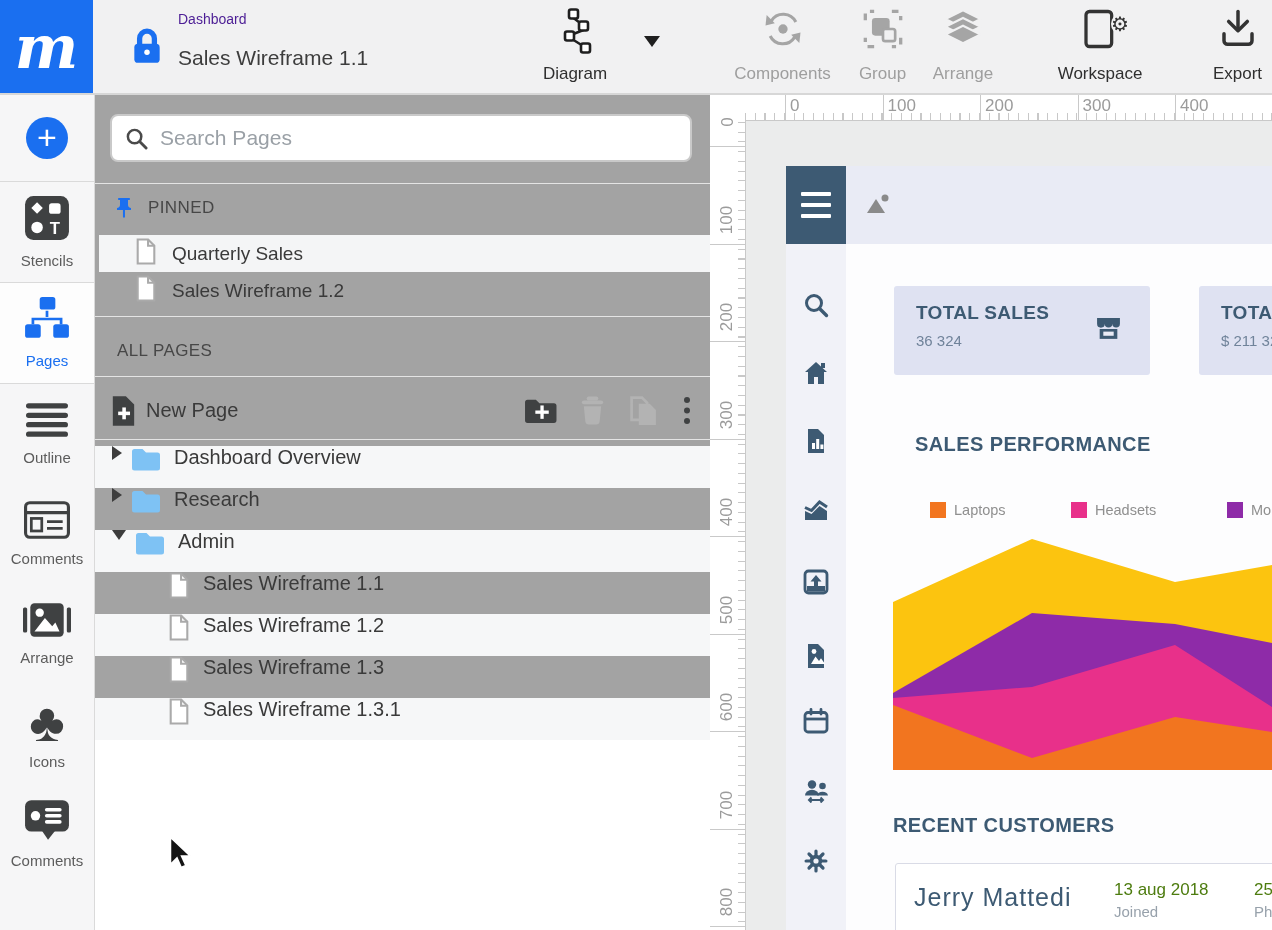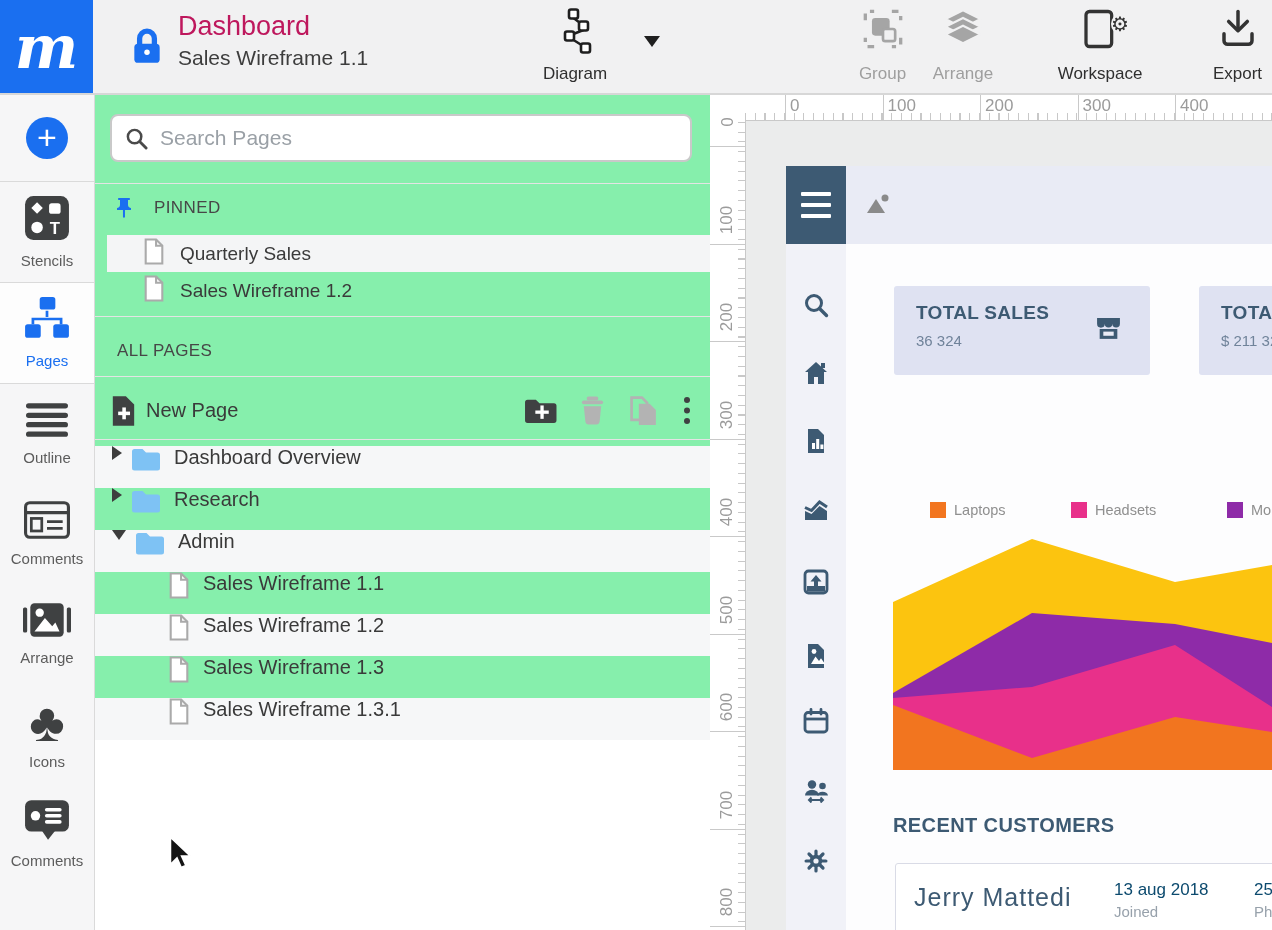--- a/index.html
+++ b/index.html
@@ -3,49 +3,49 @@
 <meta charset="utf-8">
 <style>
   html,body{margin:0;padding:0}
   body{width:1272px;height:930px;position:relative;overflow:hidden;background:#fff;
        font-family:"Liberation Sans",sans-serif;-webkit-font-smoothing:antialiased}
   
   .header{position:absolute;left:0;top:0;width:1272px;height:93px;background:#f1f1f2;border-bottom:2px solid #d7d7d7;z-index:5}
   .logo{position:absolute;left:0;top:0;width:93px;height:93px;background:#1a6ff0;color:#fff;display:flex;align-items:center;justify-content:center;
         font-family:"DejaVu Serif",serif;font-style:italic;font-weight:bold;font-size:60px;line-height:1}
   .lock{position:absolute;left:130px;top:28px}
-  .doc-title{position:absolute;left:178px;top:11px;font-size:27px;color:#be185d;font-weight:500}
+  .doc-title{position:absolute;left:178px;top:11px;font-size:14px;color:#4c1d95;font-weight:500}
   .doc-subtitle{position:absolute;left:178px;top:46px;font-size:21px;color:#3d3d3d;font-weight:400}
   .tb{position:absolute;top:0;height:93px;text-align:center}
   .tb .ic{display:block;margin:8px auto 0}
   .tb .lbl{position:absolute;bottom:9px;left:50%;transform:translateX(-50%);font-size:17px;white-space:nowrap}
   .tb.dark .lbl{color:#2f2f2f}
   .tb.gray .lbl{color:#9e9e9e}
   .caret-down-sm{position:absolute;left:644px;top:36px;width:0;height:0;border-left:8px solid transparent;border-right:8px solid transparent;border-top:11px solid #1f1f1f}
   .ws-gear{position:absolute;top:6px;right:-8px;font-size:20px;color:#333;background:#f1f1f2;line-height:1;border-radius:50%}
   
   .rail{position:absolute;left:0;top:95px;width:94px;height:835px;background:#f6f6f7;border-right:1px solid #dadada}
   .rail-plus{height:86px;display:flex;align-items:center;justify-content:center}
   .plus-btn{width:42px;height:42px;border-radius:50%;background:#1a6ff0;color:#fff;font-size:34px;line-height:40px;text-align:center;font-weight:400}
   .rail-item{height:100px;display:flex;flex-direction:column;align-items:center;justify-content:center;gap:7px;position:relative}
   .rail-item .rlbl{font-size:15px;color:#5c5c5c}
   .rail-item.active{background:#fdfdfd;border-top:1px solid #dadada;border-bottom:1px solid #dadada}
   .rail-item.active .rlbl{color:#1a6ff0}
   .rail-item.bt{border-top:1px solid #dadada}
   .club{font-size:54px;color:#3f4142;line-height:48px}
   
-  .panel{position:absolute;left:95px;top:95px;width:615px;height:633px;background:#86efac}
+  .panel{position:absolute;left:95px;top:95px;width:615px;height:633px;background:#a3a3a3}
   .search-box{position:absolute;left:15px;top:19px;width:578px;height:44px;border:2px solid #c9c9c9;border-radius:8px;background:#fff;display:flex;align-items:center}
   .search-box svg{margin-left:13px}
   .search-box input{border:none;outline:none;flex:1;margin-left:10px;font-size:21px;color:#3c3c3c;font-family:inherit;background:transparent}
   .search-box input::placeholder{color:#9aa0a6}
   .psep{position:absolute;left:0;width:615px;height:1px;background:#e4e4e4}
   .sec-head{position:absolute;left:0;width:615px;height:36px;display:flex;align-items:center}
   .sec-head .shlbl{font-size:17px;color:#474747;letter-spacing:.4px}
-  .prow{position:absolute;left:12px;width:615px;height:37px;display:flex;align-items:center}
+  .prow{position:absolute;left:4px;width:615px;height:37px;display:flex;align-items:center}
   .prow .plbl{font-size:19px;color:#3a3a3a;margin-left:15px}
   .newpage-row{position:absolute;left:0;top:287px;width:615px;height:57px;border-bottom:1px solid #e4e4e4;display:flex;align-items:center}
   .newpage-row .nplbl{font-size:20px;color:#3a3a3a;margin-left:9px}
   .np-tools{position:absolute;right:18px;top:0;height:57px;display:flex;align-items:center;gap:22px}
   .tree{position:absolute;left:0;top:351px;width:615px}
   .trow{width:615px;height:42px;display:flex;align-items:flex-start}
   .trow.striped{background:#f6f7f8}
   .trow .tlbl{font-size:20px;color:#3a3a3a;margin-left:13px}
   .caret{width:0;height:0;margin-left:17px}
   .caret.right{border-top:7px solid transparent;border-bottom:7px solid transparent;border-left:10px solid #3d3d3d}
@@ -83,21 +83,21 @@
   .wf-card .cic{position:absolute;right:28px;top:30px}
   .wf-h{position:absolute;font-size:20px;font-weight:600;color:#3d5a73;letter-spacing:.4px;white-space:nowrap}
   .legend{position:absolute;left:144px;top:336px;height:16px}
   .leg-item{position:absolute;top:0;display:flex;align-items:center;gap:8px}
   .leg-item .sw{width:16px;height:16px;flex:none}
   .leg-item .lt{font-size:14.5px;color:#8f8f8f;white-space:nowrap}
   #perf-chart{position:absolute;left:107px;top:359px}
   .cust-card{position:absolute;left:109px;top:697px;width:520px;height:240px;background:#fff;border:1px solid #d9dbe6;border-radius:3px}
   .cust-name{position:absolute;left:18px;top:19px;font-size:25px;color:#3d5a73;font-weight:500;letter-spacing:1px;white-space:nowrap}
   .cust-field{position:absolute;top:16px}
-  .cust-field .fv{font-size:17px;color:#0c4a6e;white-space:nowrap}
+  .cust-field .fv{font-size:17px;color:#4d7c0f;white-space:nowrap}
   .cust-field .fl{font-size:15px;color:#97a1ab;margin-top:3px;white-space:nowrap}
   .cursor{position:absolute;left:168px;top:836px;z-index:60;pointer-events:none}
 </style>
 </head>
 <body>
 
 <div class="header">
   <div class="logo">m</div>
   <span class="lock">
     <svg width="34" height="38" viewBox="0 0 32 36">
@@ -116,20 +116,32 @@
         <rect x="17" y="1.5" width="9" height="9" rx="2" fill="#fff"></rect>
         <rect x="27" y="13.5" width="9" height="9" rx="2" fill="#fff"></rect>
         <rect x="13" y="23.5" width="9" height="9" rx="2" fill="#fff"></rect>
         <rect x="29" y="35.5" width="9" height="9" rx="2" fill="#fff"></rect>
       </g>
     </svg>
     <span class="lbl">Diagram</span>
   </div>
   <span class="caret-down-sm"></span>
 
+  <div class="tb gray" style="left:720px;width:125px">
+    <svg class="ic" width="42" height="42" viewBox="0 0 36 36">
+      <g fill="none" stroke="#a5a5a5" stroke-width="2.6">
+        <path d="M29 12 A12 12 0 0 0 8 11"></path>
+          <path d="M7 24 A12 12 0 0 0 28 25"></path>
+      </g>
+      <polygon points="4,6 11,13 3,15" fill="#a5a5a5"></polygon>
+      <polygon points="32,30 25,23 33,21" fill="#a5a5a5"></polygon>
+      <circle cx="18" cy="18" r="4" fill="#a5a5a5"></circle>
+    </svg>
+    <span class="lbl">Components</span>
+  </div>
 
   <div class="tb gray" style="left:845px;width:75px">
     <svg class="ic" width="42" height="42" viewBox="0 0 38 38">
       <g fill="none" stroke="#a5a5a5" stroke-width="3" stroke-dasharray="6 5">
         <path d="M3 11 V5 a2 2 0 0 1 2-2 H11"></path>
           <path d="M27 3 h6 a2 2 0 0 1 2 2 V11"></path>
         <path d="M35 27 v6 a2 2 0 0 1-2 2 H27"></path>
           <path d="M11 35 H5 a2 2 0 0 1-2-2 V27"></path>
       </g>
       <rect x="9" y="9" width="16" height="16" rx="3" fill="#a5a5a5"></rect>
@@ -253,21 +265,21 @@
       <circle cx="10" cy="10" r="7" fill="none" stroke="#4a4a4a" stroke-width="2.6"></circle>
       <path d="M15.5 15.5 L22 22" stroke="#4a4a4a" stroke-width="3" stroke-linecap="round"></path>
     </svg>
     <input type="text" placeholder="Search Pages" style="">
   </div>
   <div class="psep" style="top:88px"></div>
   <div class="sec-head" style="top:95px">
     <svg width="24" height="26" viewBox="0 0 24 24" style="margin-left:17px">
       <path d="M16 9V4h1c.55 0 1-.45 1-1s-.45-1-1-1H7c-.55 0-1 .45-1 1s.45 1 1 1h1v5c0 1.66-1.34 3-3 3v2h5.97v7l1 1 1-1v-7H19v-2c-1.66 0-3-1.34-3-3z" fill="#1a6ff0"></path>
     </svg>
-    <span class="shlbl" style="margin-left:18px">PINNED</span>
+    <span class="shlbl" style="margin-left:12px">PINNED</span>
   </div>
   <div id="pinned-rows">
       <div class="prow shaded" style="top: 140px;">
         <span style="margin-left: 36px;"><svg width="22" height="27" viewBox="0 0 21 26">
             <path d="M2.5 1.5 h10 l6 6 v17 h-16 z" fill="#fff" stroke="#aaaaaa" stroke-width="2"></path>
             <path d="M12.5 1.5 v6 h6" fill="none" stroke="#aaaaaa" stroke-width="2"></path>
           </svg></span>
         <span class="plbl">Quarterly Sales</span>
       </div>
       <div class="prow" style="top: 177px;">
@@ -507,20 +519,21 @@
                 <path d="M4.5 12.5 h17 v9.5 h-17 z" fill="#3d5a73"></path>
                 <rect x="8" y="15" width="10" height="4" fill="#e9ebf5"></rect>
               </svg></span>
           </div>
           <div class="wf-card" style="left: 413px;">
             <div class="ct">TOTAL</div>
             <div class="cv">$ 211 324</div>
           </div>
         </div>
 
+      <div class="wf-h" style="left:129px;top:267px">SALES PERFORMANCE</div>
       <div class="legend" id="wf-legend">
           <div class="leg-item" style="left: 0px;">
             <span class="sw" style="background: rgb(242, 117, 31);"></span>
             <span class="lt">Laptops</span>
           </div>
           <div class="leg-item" style="left: 141px;">
             <span class="sw" style="background: rgb(232, 48, 138);"></span>
             <span class="lt">Headsets</span>
           </div>
           <div class="leg-item" style="left: 297px;">

